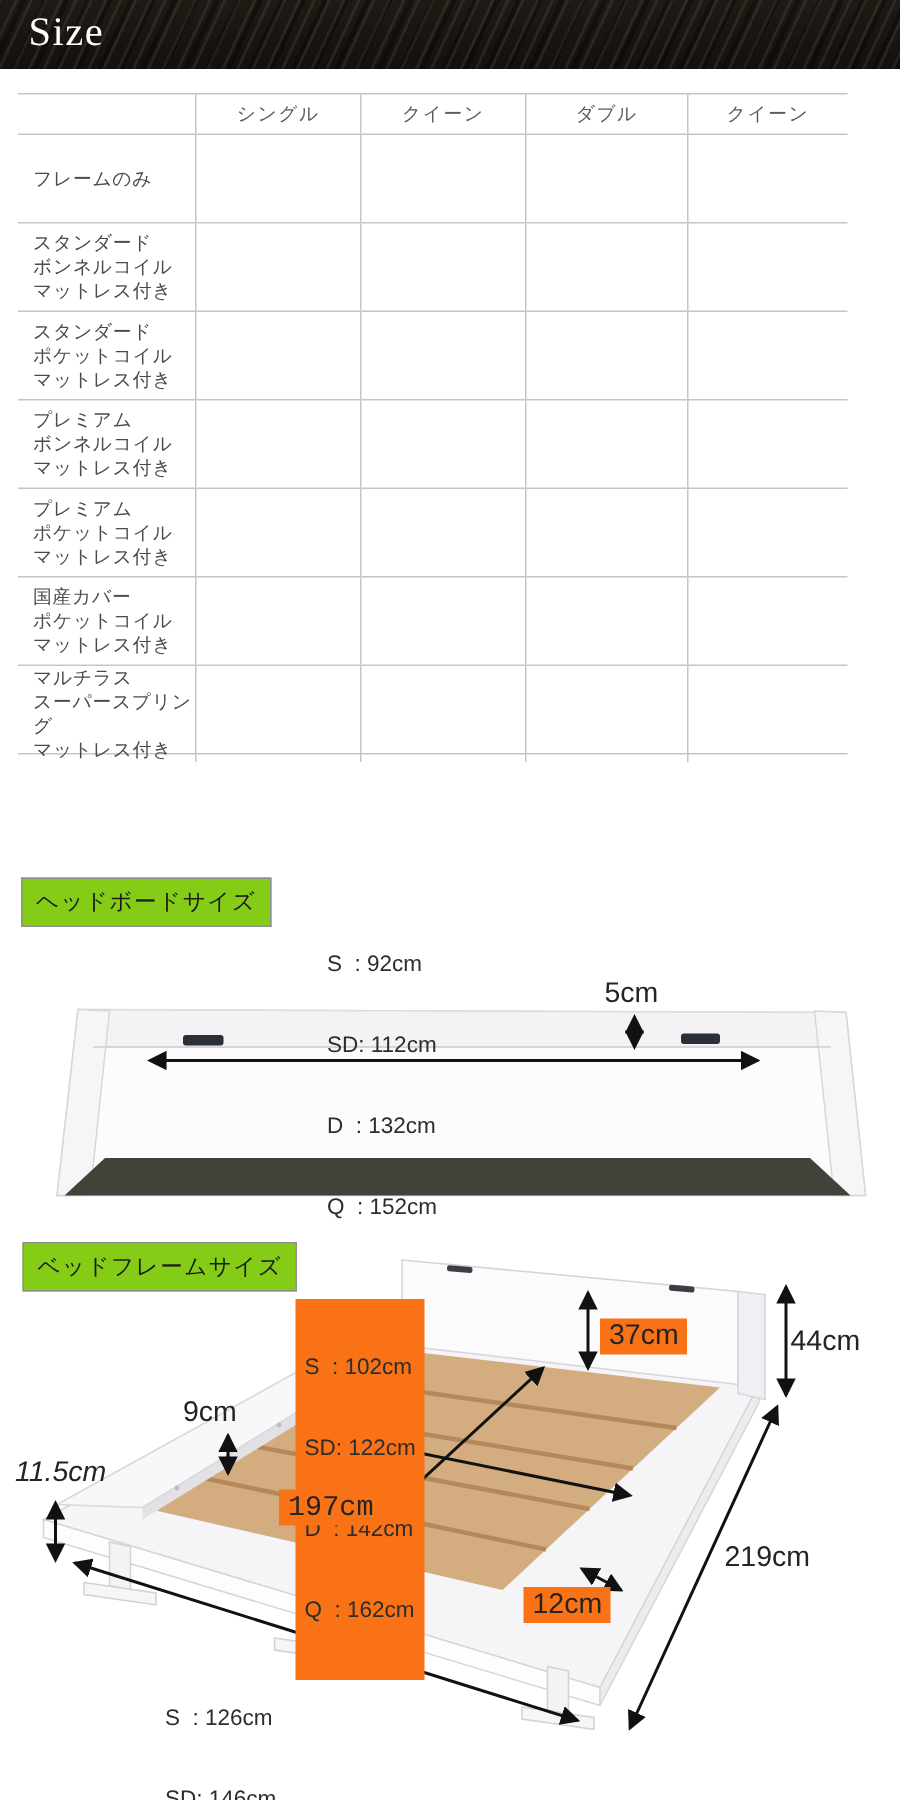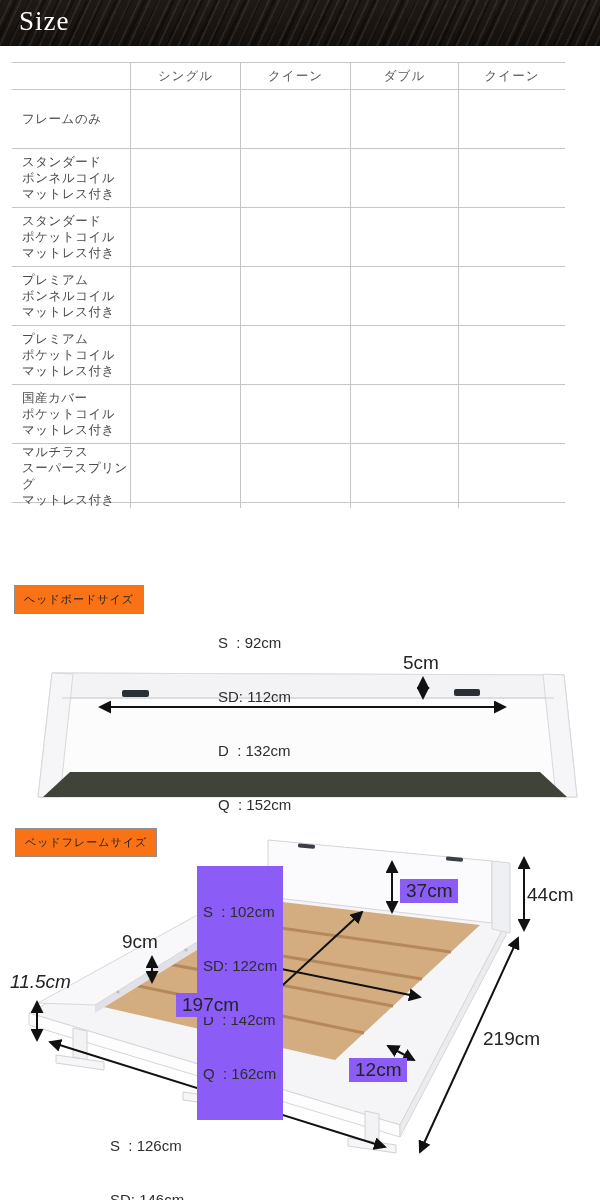--- a/index.html
+++ b/index.html
@@ -27,27 +27,27 @@
   .ptr-head{height:26px;}
   .ptr-data{height:58px;}
   .pcell{border-left:1px solid #c5c5c8;}
   .pcell.first{border-left:none;}
   .pch{display:flex;align-items:center;justify-content:center;
        font-size:12.5px;color:#5a5a5a;letter-spacing:1px;}
   .prh{display:flex;flex-direction:column;justify-content:center;
        padding-left:10px;font-size:12.5px;line-height:16px;color:#4a4a4a;letter-spacing:0.5px;}
 
   
-  .tag{position:absolute;border:1px solid #8f8f8f;background:#f97316;color:#1c1c1c;
-       font-size:11px;letter-spacing:1px;padding:6px 9px;z-index:5;}
+  .tag{position:absolute;border:1px solid #8f8f8f;background:#84cc16;color:#1c1c1c;
+       font-size:15px;letter-spacing:1px;padding:6px 9px;z-index:5;}
   .sizelist{position:absolute;font-size:15px;line-height:18px;color:#2d2d2d;
             font-weight:500;white-space:pre;z-index:5;}
   .sizelist div{margin:0;}
   .dim{position:absolute;font-size:19px;font-weight:500;color:#242424;z-index:5;white-space:nowrap;}
-  .whitebg{background:#8b5cf6;padding:1px 6px;}
+  .whitebg{background:#f97316;padding:1px 6px;}
   svg{position:absolute;left:0;}
 </style>
 </head>
 <body>
 
 <div id="page">
 
   <div class="bar" id="price-bar">
     <div class="bar-title">Price</div>
   </div>
@@ -234,21 +234,21 @@
     <div>S  : 102cm</div>
     <div>SD: 122cm</div>
     <div>D  : 142cm</div>
     <div>Q  : 162cm</div>
   </div>
 
   <div class="dim" style="left:122px;top:931px;">9cm</div>
   <div class="dim whitebg" style="left:400px;top:879px;">37cm</div>
   <div class="dim" style="left:527px;top:884px;">44cm</div>
   <div class="dim" style="left:10px;top:971px;font-style:italic;">11.5cm</div>
-  <div class="dim whitebg" style="left:176px;top:993px;">197cm</div>
+  <div class="dim whitebg" style="left:186px;top:993px;font-family:Liberation Mono, monospace;">197cm</div>
   <div class="dim whitebg" style="left:349px;top:1058px;">12cm</div>
   <div class="dim" style="left:483px;top:1028px;">219cm</div>
 
   <div class="sizelist" style="left:110px;top:1101px;">
     <div>S  : 126cm</div>
     <div>SD: 146cm</div>
     
     
   </div>
 

